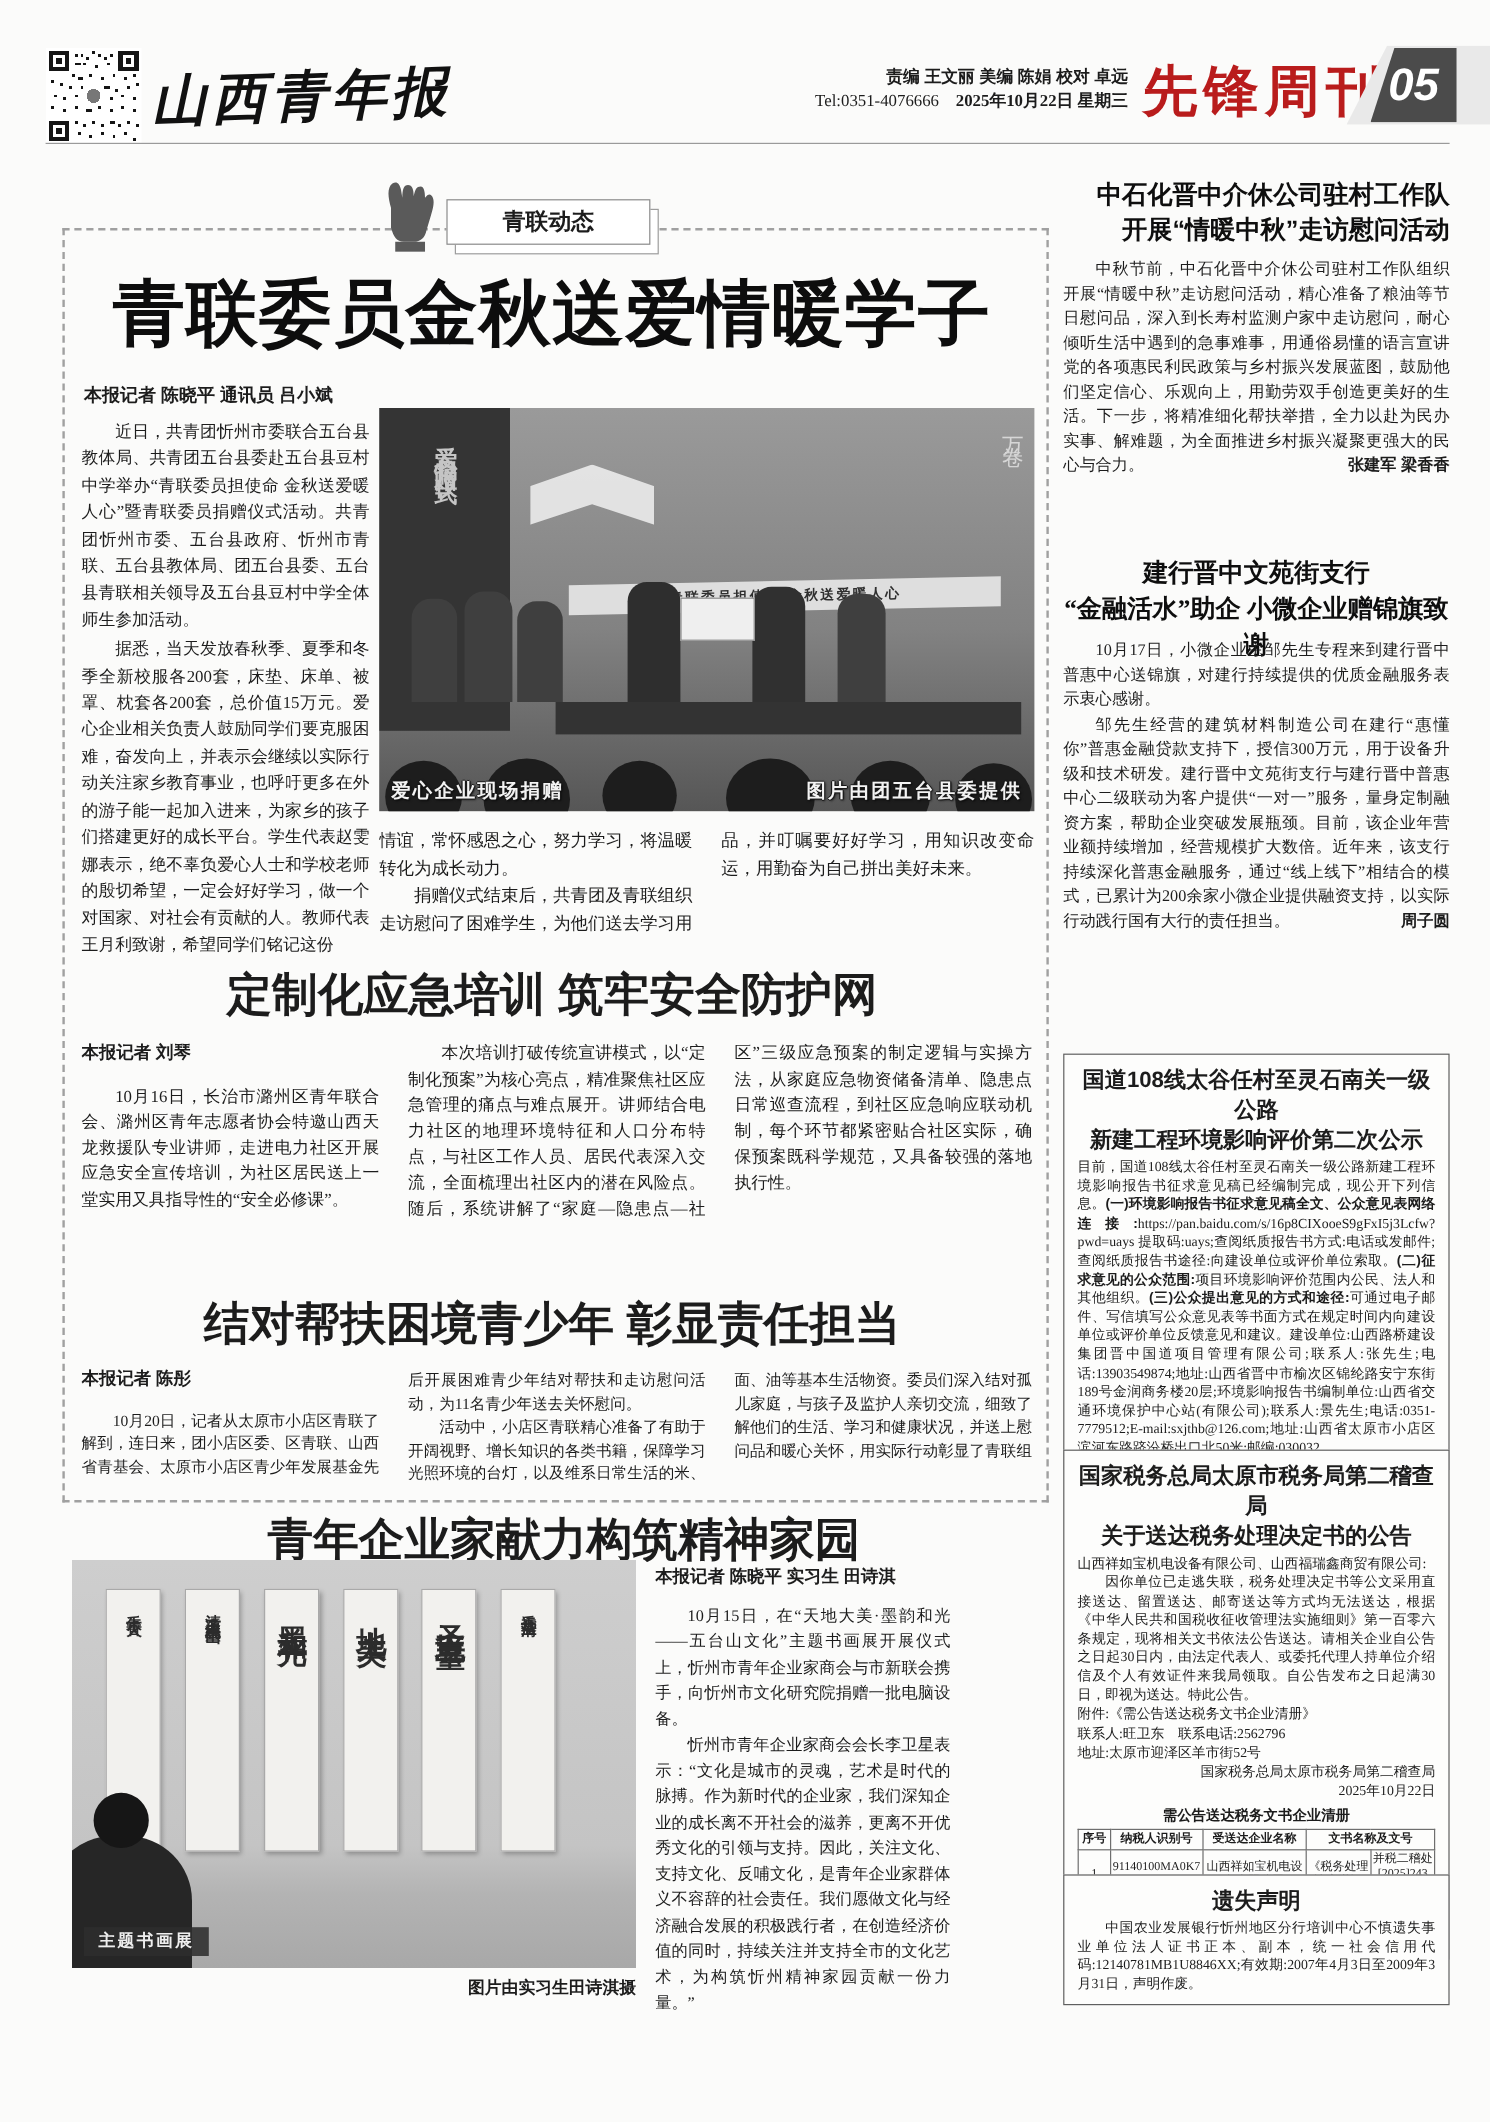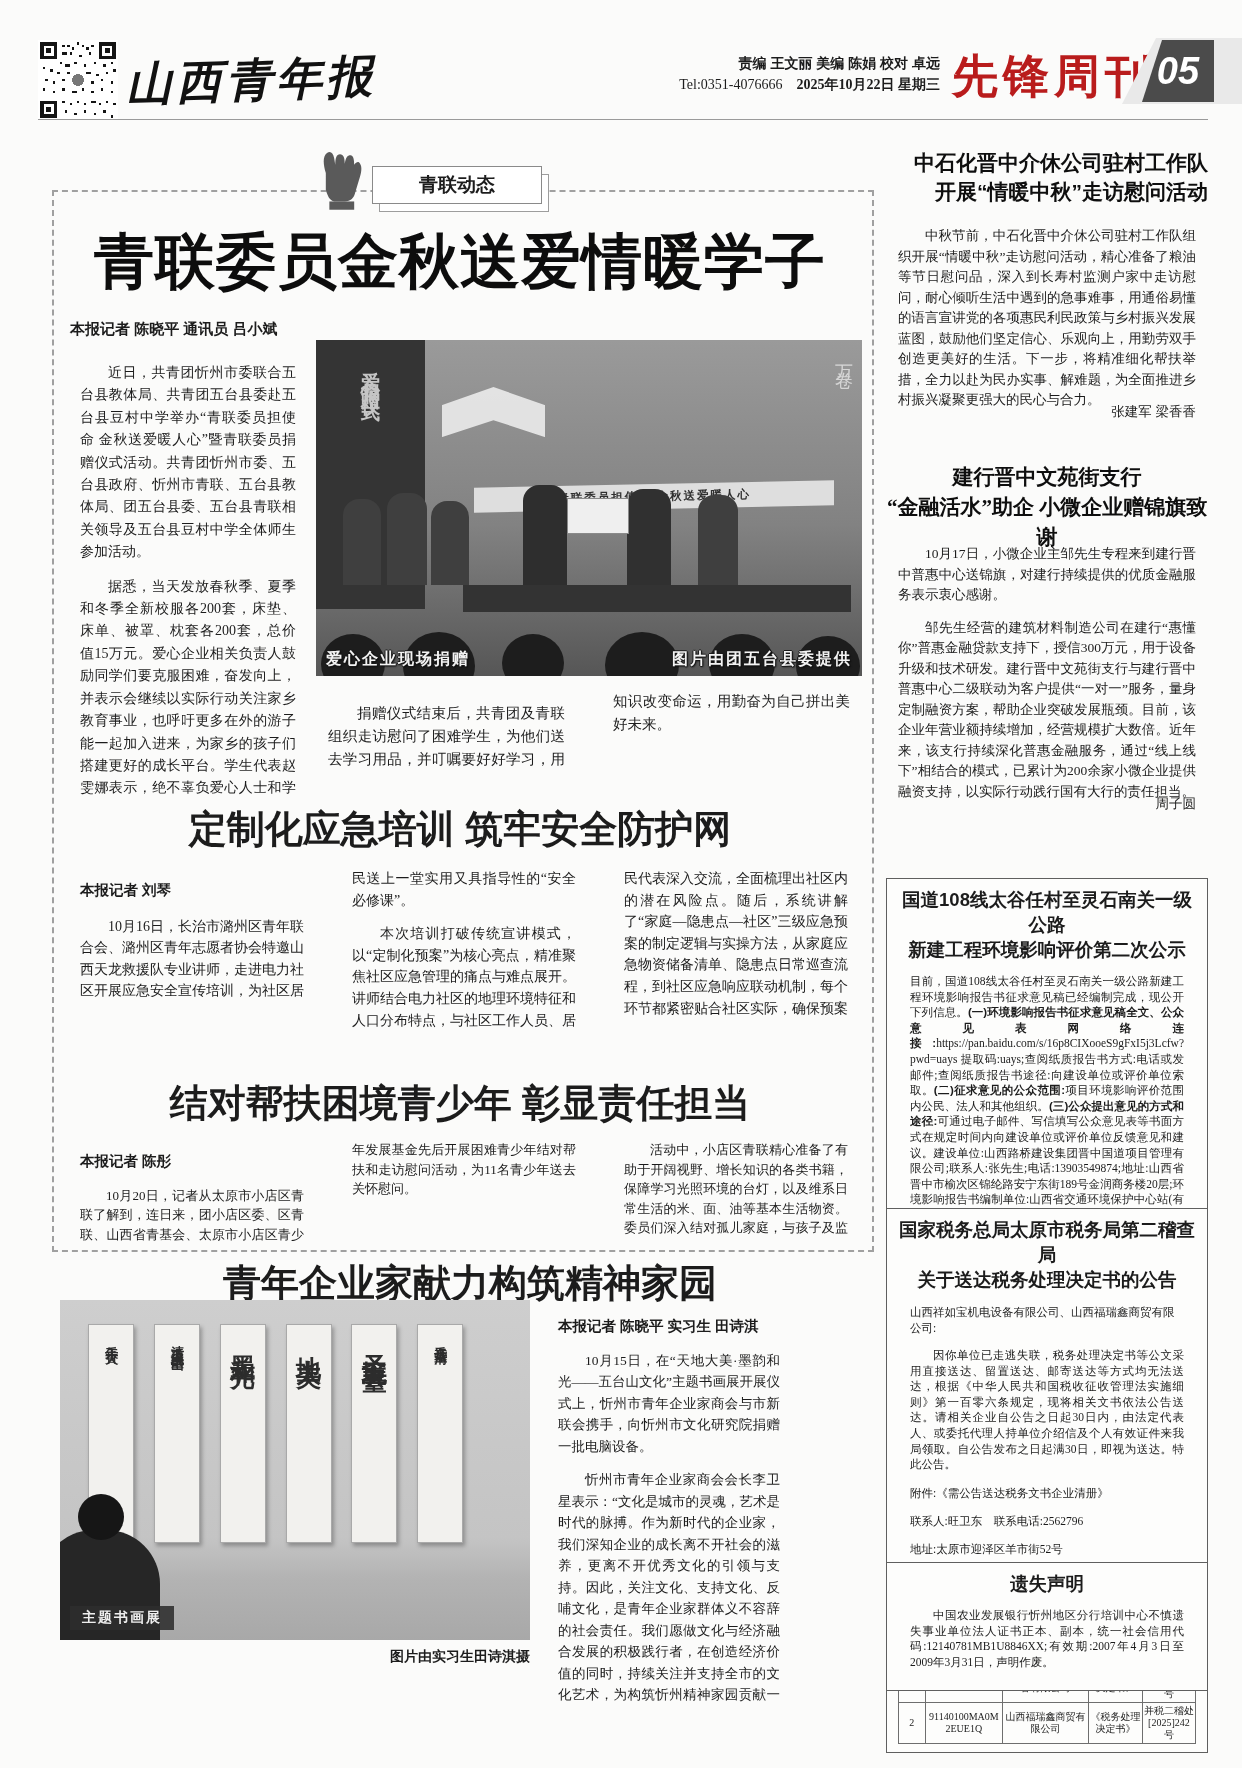--- a/index.html
+++ b/index.html
@@ -4,21 +4,21 @@
 <style>
   html,body{margin:0;padding:0;}
   body{
     width:1242px;height:1768px;position:relative;overflow:hidden;
     background:#fbfbfa;color:#1c1c1c;
     font-family:"Liberation Serif", serif;
   }
   .abs{position:absolute;}
   .sans{font-family:"Liberation Sans", sans-serif;}
   .just{text-align:justify;}
-  p{margin:12px;}
+  p{margin:0;}
   .indent{text-indent:2em;}
 
   
   .qr{left:38px;top:40px;width:80px;height:80px;}
   .logo{left:126px;top:50px;font-size:46px;font-weight:bold;font-style:italic;
         letter-spacing:4px;transform:rotate(-2deg);color:#111;}
   .credits{left:620px;top:52px;width:320px;text-align:right;line-height:22px;}
   .credits .l1{font-weight:bold;font-size:14px;}
   .credits .l2{font-size:14px;}
   .weekly{left:952px;top:46px;font-size:46px;font-weight:900;letter-spacing:5px;color:#b91c1c;}
@@ -93,21 +93,21 @@
   .art4-text{left:546px;top:1304px;width:246px;height:400px;font-size:13.5px;line-height:21.5px;overflow:hidden;}
   .art4-text .colbyline{margin-bottom:10px;}
 
   
   .sb-title{left:886px;width:322px;text-align:center;font-family:"Liberation Sans",sans-serif;
         font-weight:900;color:#0e0e0e;}
   .a-title{top:148px;font-size:21px;line-height:29px;text-align:right;}
   .a-body{left:886px;top:214px;width:322px;font-size:13.5px;line-height:20.5px;}
   .b-title{top:462px;font-size:21px;line-height:30px;font-family:Liberation Serif, serif;}
   .b-body{left:886px;top:532px;width:322px;font-size:13.5px;line-height:20.5px;}
-  .author{text-align:right;font-weight:normal;margin-top:-20.5px;}
+  .author{text-align:right;font-weight:bold;margin-top:-20.5px;}
   .notice{left:886px;width:298px;border:1px solid #5f5f5f;padding:8px 11px;background:#fdfdfc;}
   .n-road{top:878px;}
   .n-tax{top:1208px;}
   .n-lost{top:1562px;}
   .n-title{text-align:center;font-family:"Liberation Sans",sans-serif;font-weight:900;
         font-size:18.5px;line-height:25px;margin-bottom:4px;}
   .n-body{font-size:11.5px;line-height:15.6px;text-align:justify;}
   .n-body .b{font-weight:bold;font-family:"Liberation Sans",sans-serif;}
   .n-line{font-size:11.5px;line-height:16px;}
   .n-right{text-align:right;font-size:11.5px;line-height:16px;}
@@ -246,20 +246,21 @@
   <div class="head" style="left:16%;bottom:-24px;width:72px;height:68px;"></div>
   <div class="head" style="left:34%;bottom:-16px;width:62px;height:58px;"></div>
   <div class="head" style="left:53%;bottom:-22px;width:74px;height:66px;"></div>
   <div class="head" style="left:72%;bottom:-18px;width:66px;height:60px;"></div>
   <div class="head" style="left:88%;bottom:-20px;width:64px;height:60px;"></div>
   <div class="pcap cap-l">爱心企业现场捐赠</div>
   <div class="pcap cap-r">图片由团五台县委提供</div>
 </div>
 
 <div class="abs lead-after just">
+  <p>情谊，常怀感恩之心，努力学习，将温暖转化为成长动力。</p>
   <p class="indent">捐赠仪式结束后，共青团及青联组织走访慰问了困难学生，为他们送去学习用品，并叮嘱要好好学习，用知识改变命运，用勤奋为自己拼出美好未来。</p>
 </div>
 
 <div class="abs headline2 sans">定制化应急培训 筑牢安全防护网</div>
 <div class="abs cols3a just">
   <p class="colbyline">本报记者 刘琴</p>
   <p class="indent">10月16日，长治市潞州区青年联合会、潞州区青年志愿者协会特邀山西天龙救援队专业讲师，走进电力社区开展应急安全宣传培训，为社区居民送上一堂实用又具指导性的“安全必修课”。</p>
   <p class="indent">本次培训打破传统宣讲模式，以“定制化预案”为核心亮点，精准聚焦社区应急管理的痛点与难点展开。讲师结合电力社区的地理环境特征和人口分布特点，与社区工作人员、居民代表深入交流，全面梳理出社区内的潜在风险点。随后，系统讲解了“家庭—隐患点—社区”三级应急预案的制定逻辑与实操方法，从家庭应急物资储备清单、隐患点日常巡查流程，到社区应急响应联动机制，每个环节都紧密贴合社区实际，确保预案既科学规范，又具备较强的落地执行性。</p>
 </div>
 

